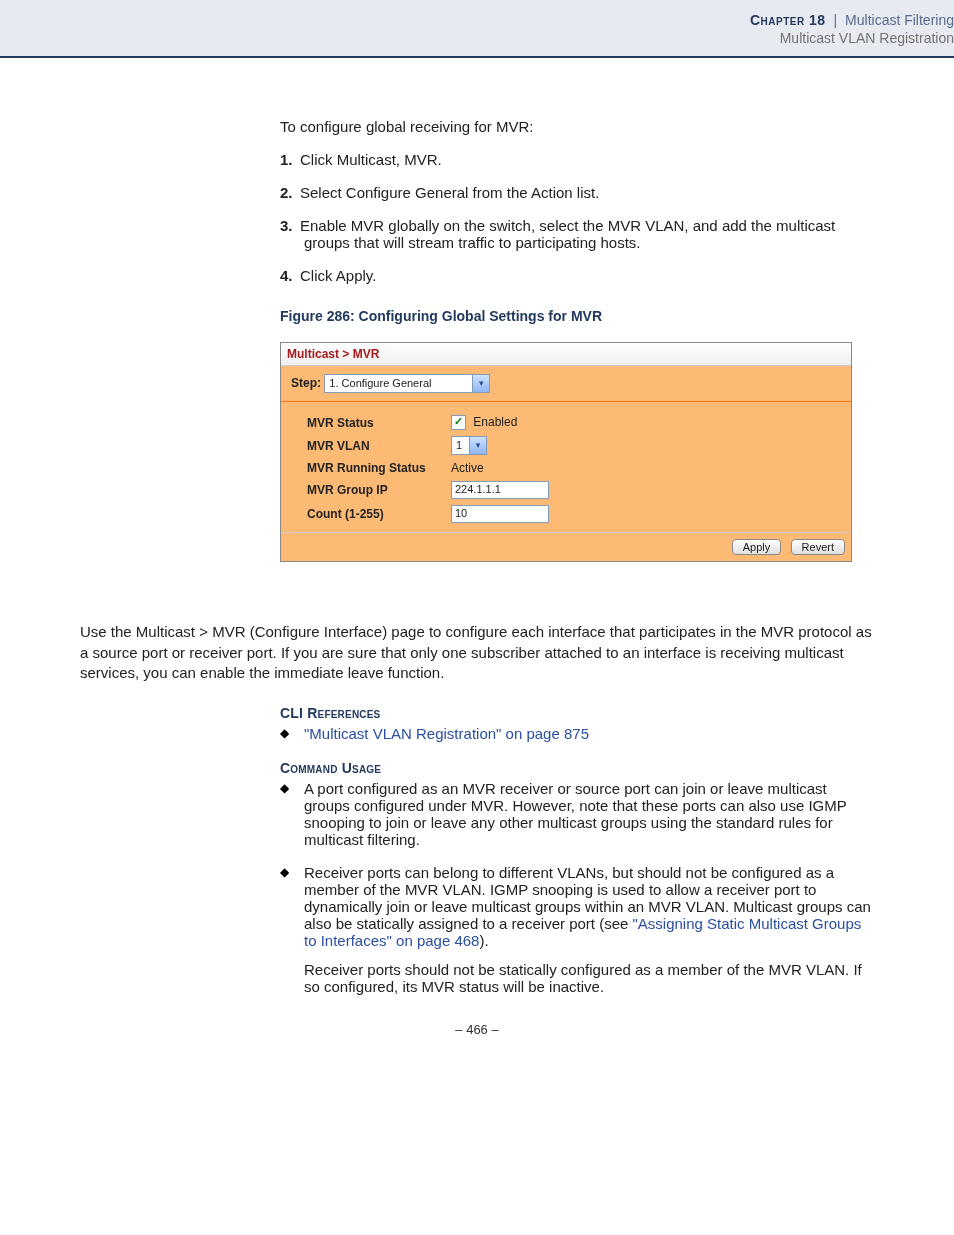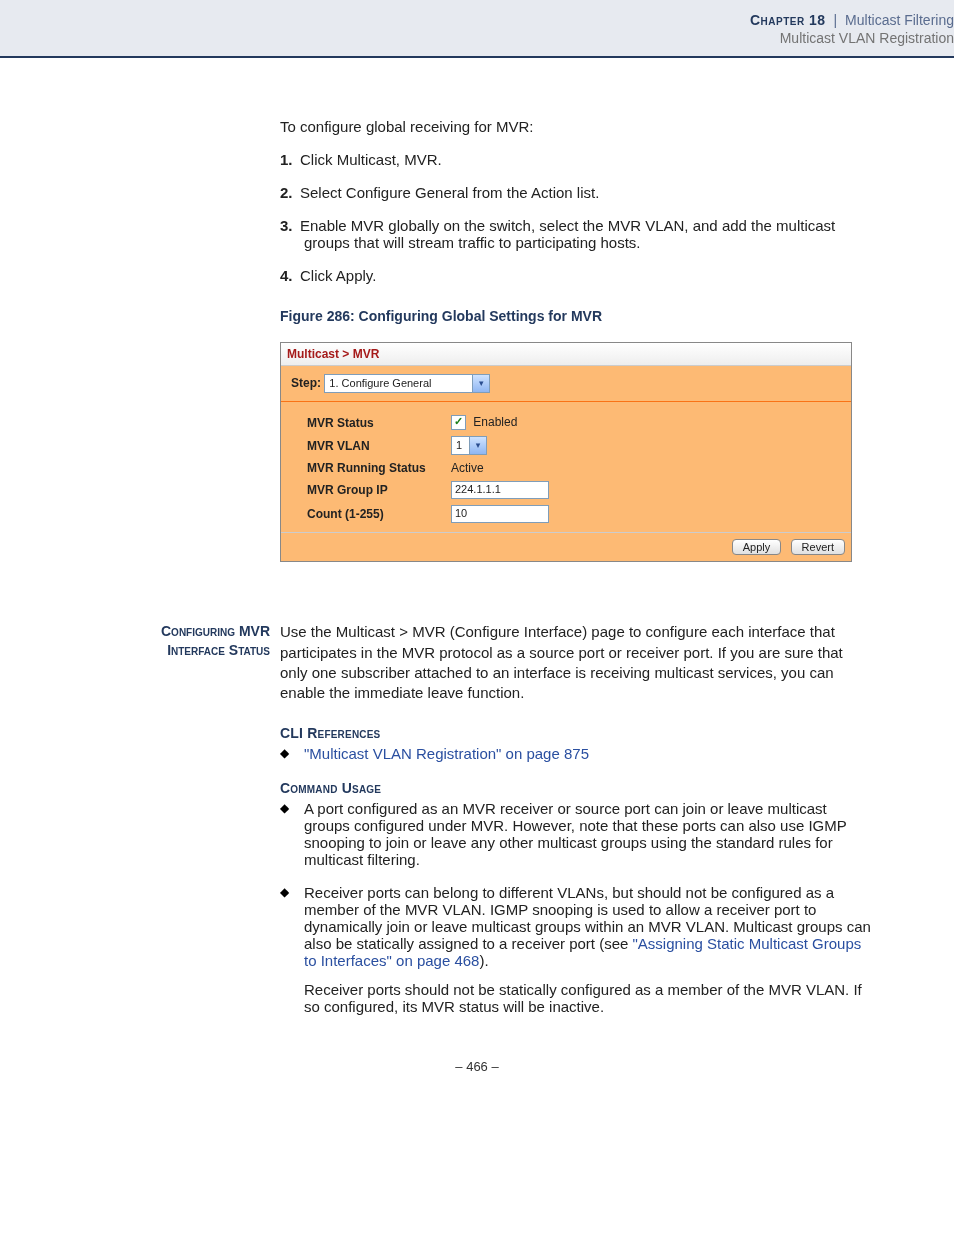--- a/index.html
+++ b/index.html
@@ -182,21 +182,21 @@
     color:#000;
   }
   .link { color:#2a4fa0; }
   .sub-para {
     margin:12px 0 0 0;
   }
   .pagenum {
     text-align:center;
     font-size:13px;
     color:#333;
-    margin-top:44px;
+    margin-top:27px;
     padding-bottom:30px;
   }
 </style>
 </head>
 <body>
 
 <div class="header-bar">
   <div class="hdr-line1">
     <span class="hdr-chapter">Chapter 18</span>
     <span class="hdr-sep">|</span>
@@ -263,24 +263,20 @@
       </tbody>
         </table>
     </div>
     <div class="ui-buttons">
       <span class="winbtn">Apply</span>
       <span class="winbtn">Revert</span>
     </div>
   </div>
 
   <div class="two-col">
-    <div class="left-label">
-      <div>Configuring MVR</div>
-      <div>Interface Status</div>
-    </div>
     <div class="right-content">Use the Multicast &gt; MVR (Configure Interface) page to configure each interface that participates in the MVR protocol as a source port or receiver port. If you are sure that only one subscriber attached to an interface is receiving multicast services, you can enable the immediate leave function.</div>
   </div>
 
   <div style="margin:22px 0 0 200px" class="section-label">CLI References</div>
   <ul class="diamond">
     <li>
       <span class="link">"Multicast VLAN Registration" on page 875</span>
     </li>
   </ul>
 

